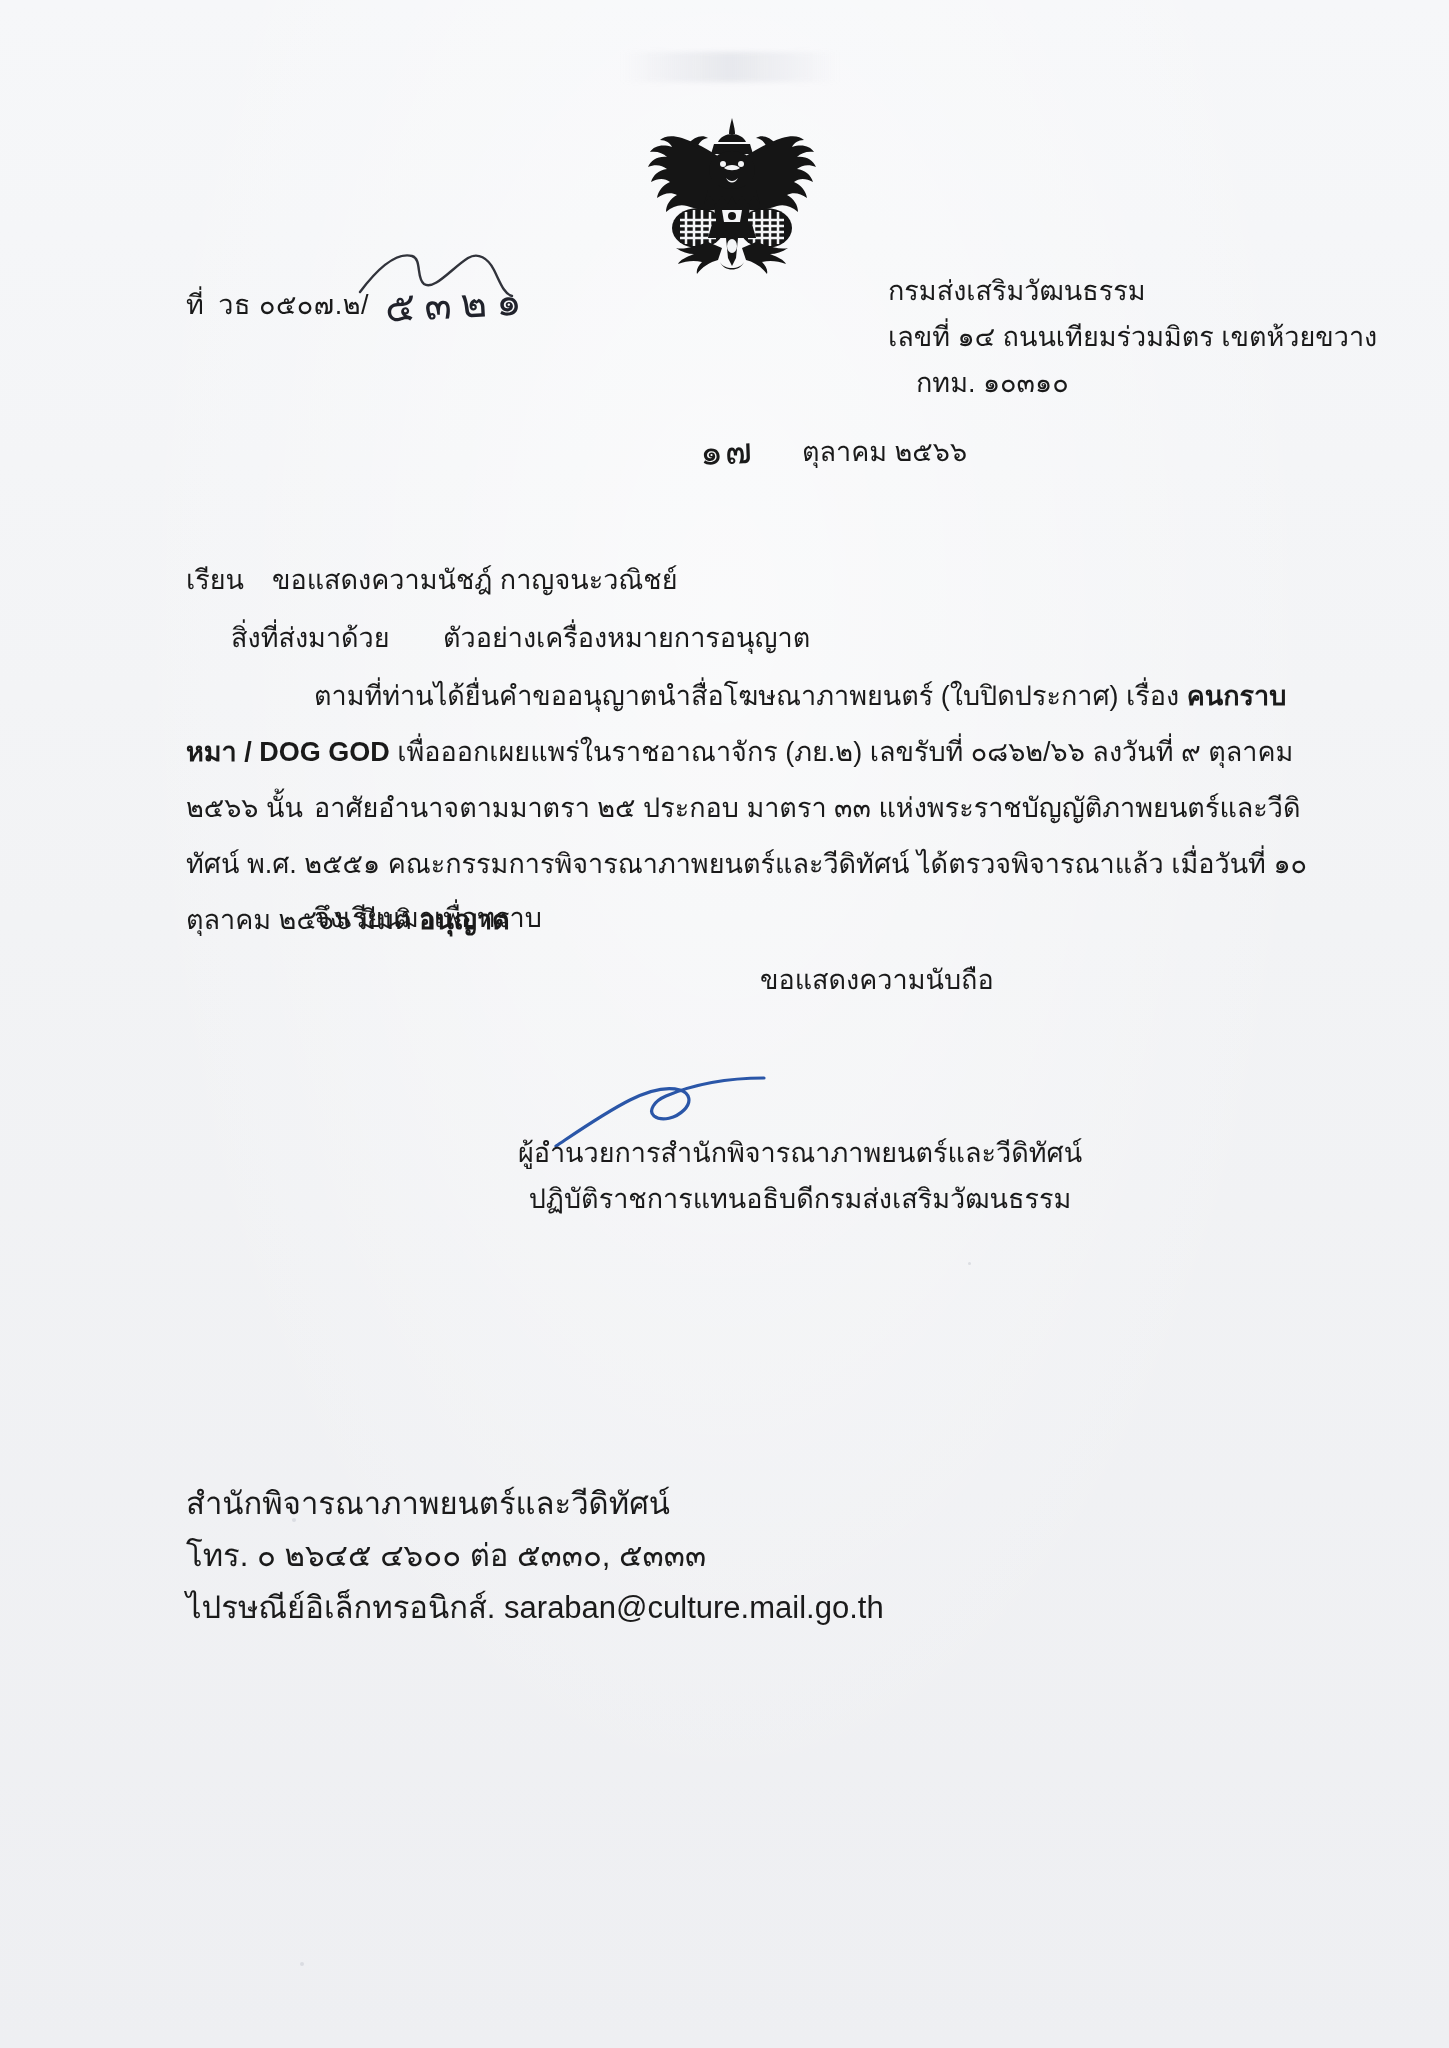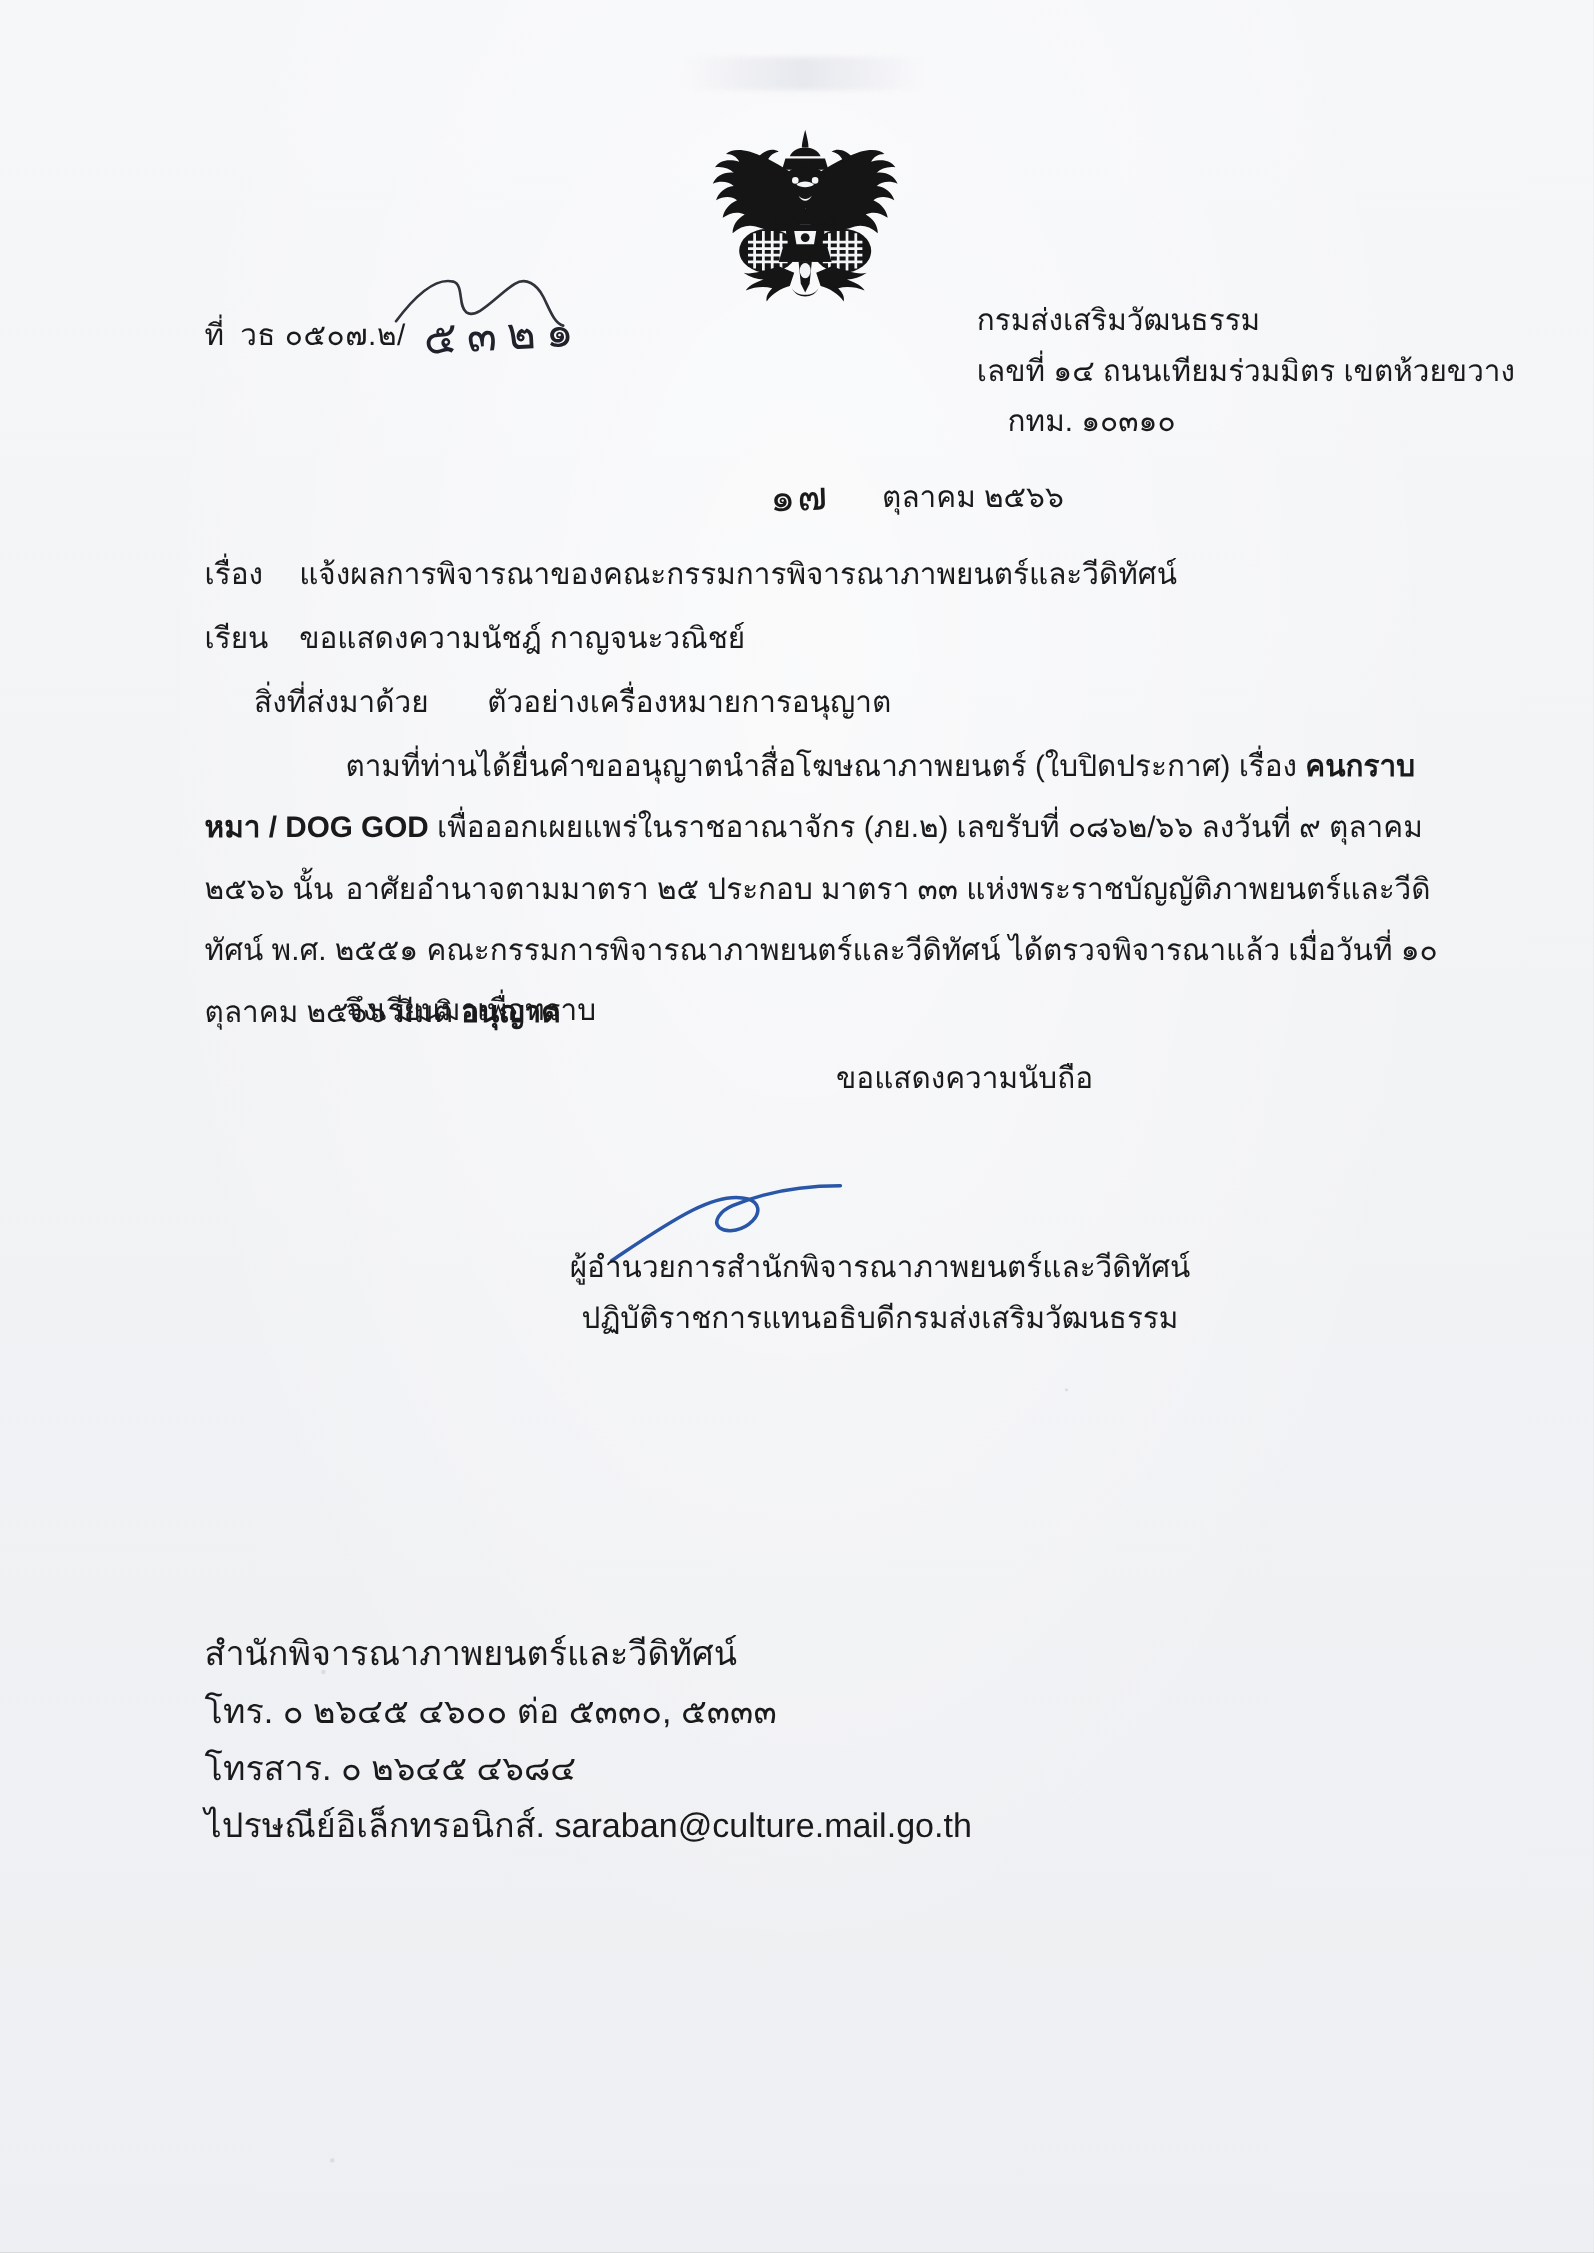--- a/index.html
+++ b/index.html
@@ -260,23 +260,20 @@
   <div class="addr">
     <div>กรมส่งเสริมวัฒนธรรม</div>
     <div class="l2">เลขที่ ๑๔ ถนนเทียมร่วมมิตร เขตห้วยขวาง</div>
     <div class="l3">กทม. ๑๐๓๑๐</div>
   </div>
 
   <div class="date-line">
     <span class="date-day">๑๗</span><span>ตุลาคม ๒๕๖๖</span>
   </div>
 
-  <div class="field subject">
-    <span class="fl-label">เรื่อง</span><span>แจ้งผลการพิจารณาของคณะกรรมการพิจารณาภาพยนตร์และวีดิทัศน์</span>
-  </div>
   <div class="field attn">
     <span class="fl-label">เรียน</span><span>ขอแสดงความนัชฎ์ กาญจนะวณิชย์</span>
   </div>
   <div class="field encl">
     <span class="fl-label">สิ่งที่ส่งมาด้วย</span><span>ตัวอย่างเครื่องหมายการอนุญาต</span>
   </div>
 
   <div class="para p1">
     <span class="indent"></span><span>ตามที่ท่านได้ยื่นคำขออนุญาตนำสื่อโฆษณาภาพยนตร์ (ใบปิดประกาศ) เรื่อง </span><b>คนกราบหมา / DOG GOD</b><span> เพื่อออกเผยแพร่ในราชอาณาจักร (ภย.๒) เลขรับที่ ๐๘๖๒/๖๖ ลงวันที่ ๙ ตุลาคม ๒๕๖๖ นั้น</span>
   </div>
@@ -295,16 +292,15 @@
     <svg class="sig-svg" viewBox="0 0 300 80" xmlns="http://www.w3.org/2000/svg">
       <path d="M6 74 C30 58 56 40 80 28 C98 19 116 14 130 18 C140 21 142 30 134 38 C126 46 112 50 104 44 C98 39 104 29 116 24 C142 13 176 6 214 6" fill="none" stroke="#2a56a8" stroke-width="3.2" stroke-linecap="round" stroke-linejoin="round"></path>
     </svg>
     <div class="sig-title">ผู้อำนวยการสำนักพิจารณาภาพยนตร์และวีดิทัศน์</div>
     <div class="sig-title">ปฏิบัติราชการแทนอธิบดีกรมส่งเสริมวัฒนธรรม</div>
   </div>
 
   <div class="footer">
     <div>สำนักพิจารณาภาพยนตร์และวีดิทัศน์</div>
     <div>โทร. ๐ ๒๖๔๕ ๔๖๐๐ ต่อ ๕๓๓๐, ๕๓๓๓</div>
-    <div>โทรสาร. ๐ ๒๖๔๕ ๔๖๘๔</div>
     <div>ไปรษณีย์อิเล็กทรอนิกส์. saraban@culture.mail.go.th</div>
   </div>
 </div>
 
 </body></html>

